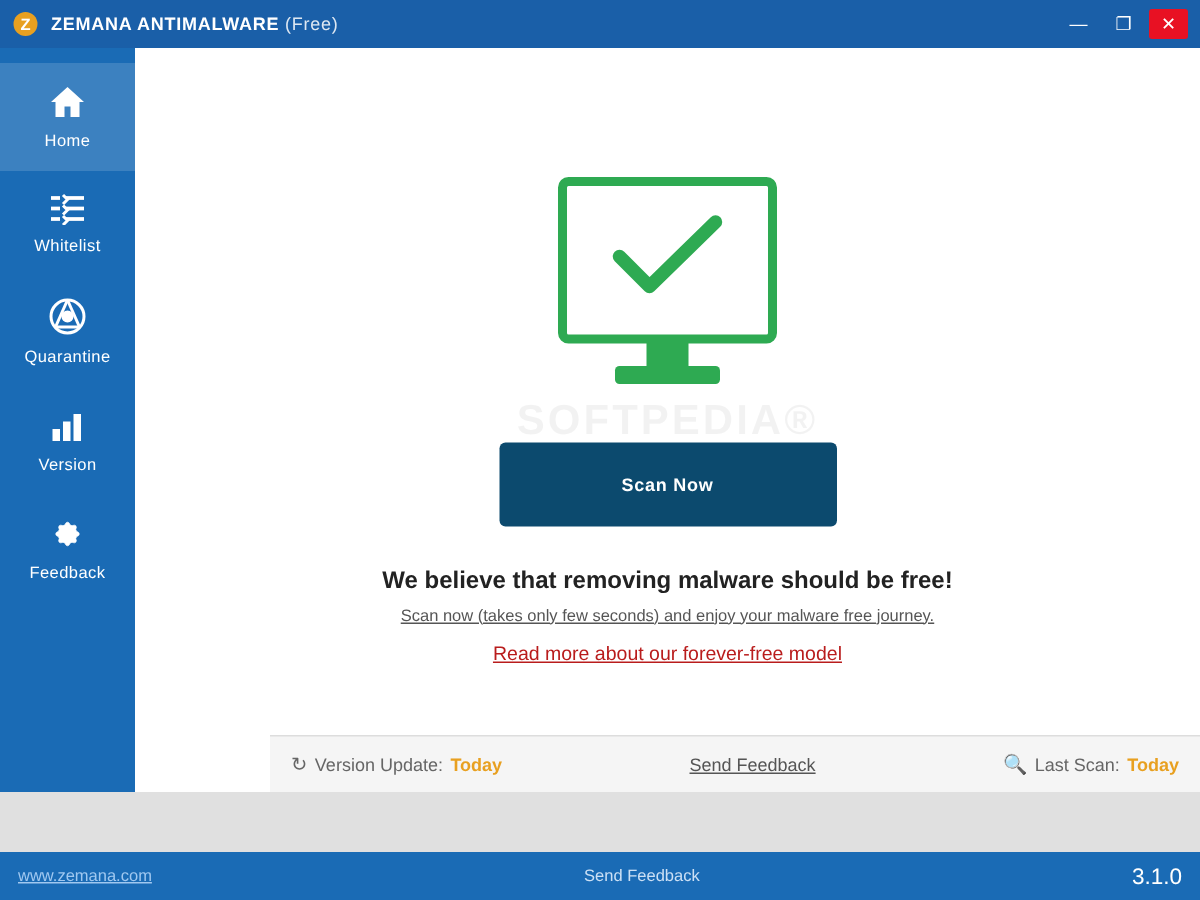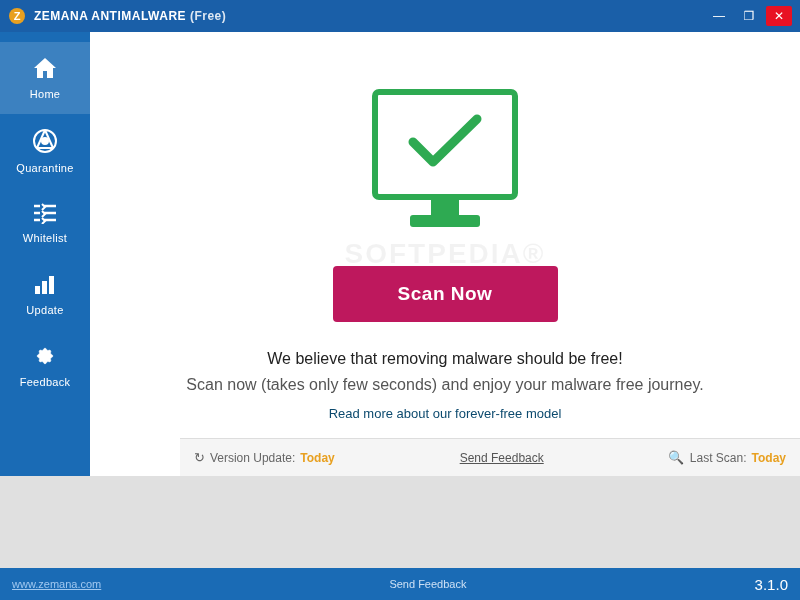--- a/index.html
+++ b/index.html
@@ -51,21 +51,21 @@
       display: flex;
       align-items: center;
       justify-content: center;
       border-radius: 2px;
     }
     .win-btn.close { background: #e81123; }
 
     
     .app-body {
       display: flex;
-      height: 444px;
+      height: 496px;
     }
 
     
     .sidebar {
       width: 90px;
       background: #1a6bb5;
       display: flex;
       flex-direction: column;
       align-items: center;
       padding-top: 10px;
@@ -124,55 +124,57 @@
       position: relative;
       z-index: 1;
       margin-bottom: 24px;
     }
     .monitor-svg {
       display: block;
     }
 
     
     .scan-btn {
-      background: #be185d;
+      background: #0c4a6e;
       color: white;
       border: none;
       width: 225px;
       height: 56px;
-      font-size: 19px;
+      font-size: 12px;
       font-weight: 700;
       border-radius: 4px;
       cursor: pointer;
       z-index: 1;
       position: relative;
       letter-spacing: 0.5px;
       transition: background 0.15s;
     }
 
     
     .promo-section {
       margin-top: 28px;
       text-align: center;
       z-index: 1;
     }
     .promo-title {
       font-size: 16px;
-      font-weight: 400;
+      font-weight: 700;
       color: #222;
       margin-bottom: 8px;
     }
     .promo-subtitle {
-      font-size: 16px;
+      font-size: 11px;
       color: #555;
       margin-bottom: 10px;
+      text-decoration: underline;
     }
     .promo-link {
       font-size: 13px;
-      color: #0c4a6e;
+      color: #b91c1c;
+      text-decoration: underline;
       cursor: pointer;
     }
 
     
     .footer-bar {
       position: absolute;
       bottom: 0;
       left: 90px;
       right: 0;
       height: 38px;
@@ -232,78 +234,78 @@
 </head>
 <body>
 
 <div class="title-bar">
   <div class="title-bar-left">
     <svg class="title-logo" viewBox="0 0 18 18">
       <circle cx="9" cy="9" r="8" fill="#e8a020"></circle>
       <text x="9" y="13" text-anchor="middle" fill="white" font-size="11" font-weight="bold">Z</text>
     </svg>
     <span class="title-text">
-      <span>ZEMANA ANTIMALWARE</span> <span style="font-weight:700; opacity:0.85;">(Free)</span>
+      <span>ZEMANA ANTIMALWARE</span> <span style="font-weight:400; opacity:0.85;">(Free)</span>
     </span>
   </div>
   <div class="title-controls">
     <button class="win-btn">—</button>
     <button class="win-btn">❐</button>
     <button class="win-btn close">✕</button>
   </div>
 </div>
 
 <div class="app-body">
 
   <nav class="sidebar">
     <div class="nav-item active">
       <span class="nav-icon">
         <svg width="26" height="24" viewBox="0 0 26 24" fill="white">
           <polygon points="13,2 2,12 5,12 5,22 11,22 11,15 15,15 15,22 21,22 21,12 24,12"></polygon>
         </svg>
       </span>
       <span class="nav-label">Home</span>
-    </div>
-    <div class="nav-item">
-      <span class="nav-icon">
-        <svg width="26" height="26" viewBox="0 0 26 26" fill="white">
-          <circle cx="13" cy="13" r="11" stroke="white" stroke-width="2" fill="none"></circle>
-          <circle cx="13" cy="13" r="4" fill="white"></circle>
-          <line x1="13" y1="2" x2="5" y2="20" stroke="white" stroke-width="2"></line>
-          <line x1="13" y1="2" x2="21" y2="20" stroke="white" stroke-width="2"></line>
-          <line x1="5" y1="20" x2="21" y2="20" stroke="white" stroke-width="2"></line>
-        </svg>
-      </span>
-      <span class="nav-label">Quarantine</span>
     </div>
     <div class="nav-item">
       <span class="nav-icon">
         <svg width="26" height="22" viewBox="0 0 26 22" fill="white">
           <line x1="2" y1="4" x2="8" y2="4" stroke="white" stroke-width="2.5"></line>
           <line x1="2" y1="11" x2="8" y2="11" stroke="white" stroke-width="2.5"></line>
           <line x1="2" y1="18" x2="8" y2="18" stroke="white" stroke-width="2.5"></line>
           <polyline points="10,2 13,5 10,8" fill="none" stroke="white" stroke-width="2" transform="translate(0,0)"></polyline>
           <line x1="12" y1="11" x2="24" y2="11" stroke="white" stroke-width="2.5"></line>
           <polyline points="10,9 13,12 10,15" fill="none" stroke="white" stroke-width="2" transform="translate(0,0)"></polyline>
           <line x1="12" y1="18" x2="24" y2="18" stroke="white" stroke-width="2.5"></line>
           <polyline points="10,16 13,19 10,22" fill="none" stroke="white" stroke-width="2" transform="translate(0,0)"></polyline>
           <line x1="12" y1="4" x2="24" y2="4" stroke="white" stroke-width="2.5"></line>
         </svg>
       </span>
       <span class="nav-label">Whitelist</span>
     </div>
     <div class="nav-item">
       <span class="nav-icon">
+        <svg width="26" height="26" viewBox="0 0 26 26" fill="white">
+          <circle cx="13" cy="13" r="11" stroke="white" stroke-width="2" fill="none"></circle>
+          <circle cx="13" cy="13" r="4" fill="white"></circle>
+          <line x1="13" y1="2" x2="5" y2="20" stroke="white" stroke-width="2"></line>
+          <line x1="13" y1="2" x2="21" y2="20" stroke="white" stroke-width="2"></line>
+          <line x1="5" y1="20" x2="21" y2="20" stroke="white" stroke-width="2"></line>
+        </svg>
+      </span>
+      <span class="nav-label">Quarantine</span>
+    </div>
+    <div class="nav-item">
+      <span class="nav-icon">
         <svg width="24" height="24" viewBox="0 0 24 24" fill="white">
           <rect x="2" y="14" width="5" height="8"></rect>
           <rect x="9" y="9" width="5" height="13"></rect>
           <rect x="16" y="4" width="5" height="18"></rect>
         </svg>
       </span>
-      <span class="nav-label">Update</span>
+      <span class="nav-label">Version</span>
     </div>
     <div class="nav-item">
       <span class="nav-icon">
         <svg width="24" height="24" viewBox="0 0 24 24" fill="white">
           <path d="M12 8a4 4 0 1 0 0 8 4 4 0 0 0 0-8zm0 6a2 2 0 1 1 0-4 2 2 0 0 1 0 4z"></path>
           <path d="M19.4 13a1.5 1.5 0 0 0 0-2l-1.4-.8a7 7 0 0 0-.5-1.2l.4-1.5a1.5 1.5 0 0 0-1.4-1.4l-1.5.4a7 7 0 0 0-1.2-.5L13 4.6a1.5 1.5 0 0 0-2 0l-.8 1.4a7 7 0 0 0-1.2.5L7.5 6.1A1.5 1.5 0 0 0 6.1 7.5l.4 1.5a7 7 0 0 0-.5 1.2L4.6 11a1.5 1.5 0 0 0 0 2l1.4.8a7 7 0 0 0 .5 1.2l-.4 1.5a1.5 1.5 0 0 0 1.4 1.4l1.5-.4a7 7 0 0 0 1.2.5l.8 1.4a1.5 1.5 0 0 0 2 0l.8-1.4a7 7 0 0 0 1.2-.5l1.5.4a1.5 1.5 0 0 0 1.4-1.4l-.4-1.5a7 7 0 0 0 .5-1.2z" stroke="white" stroke-width="0.5"></path>
         </svg>
       </span>
       <span class="nav-label">Feedback</span>
     </div>

